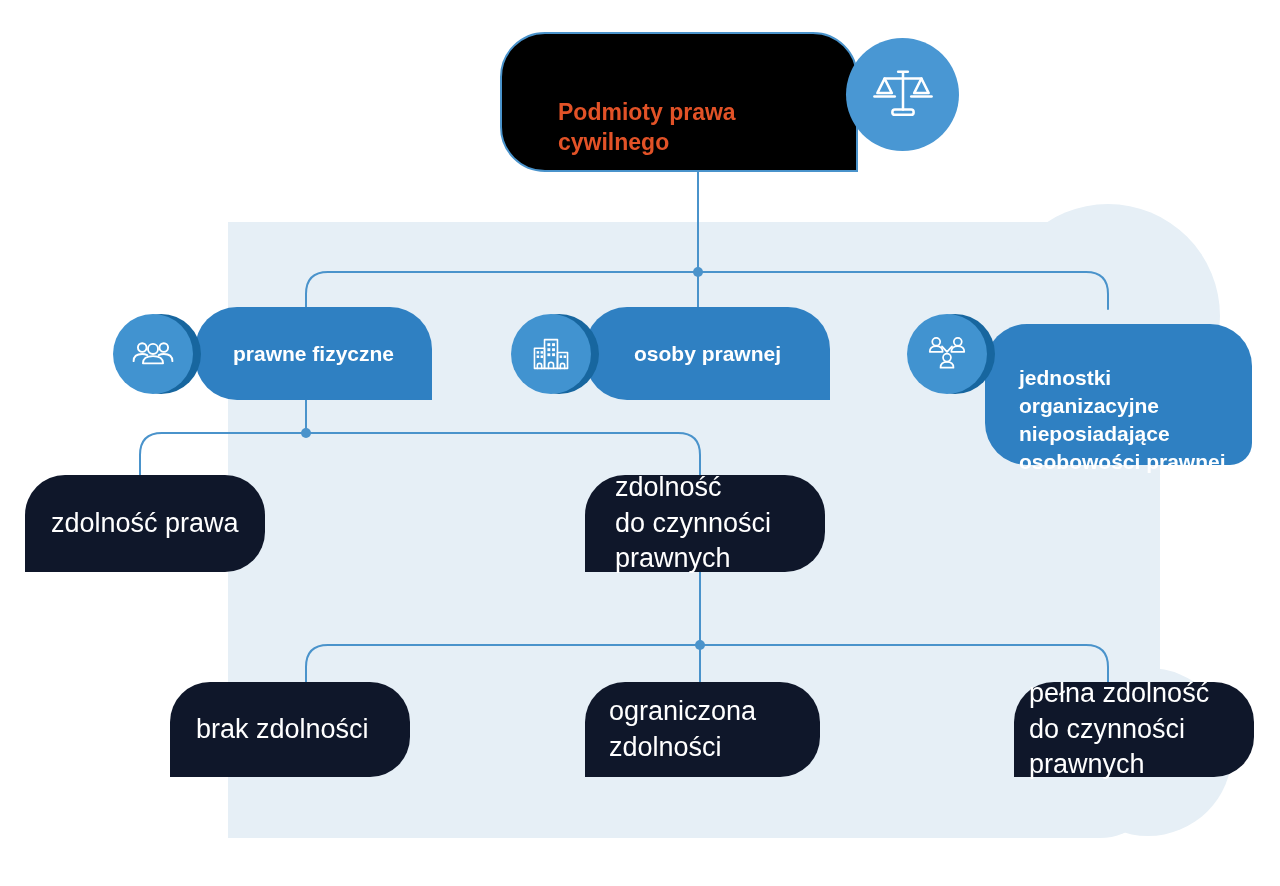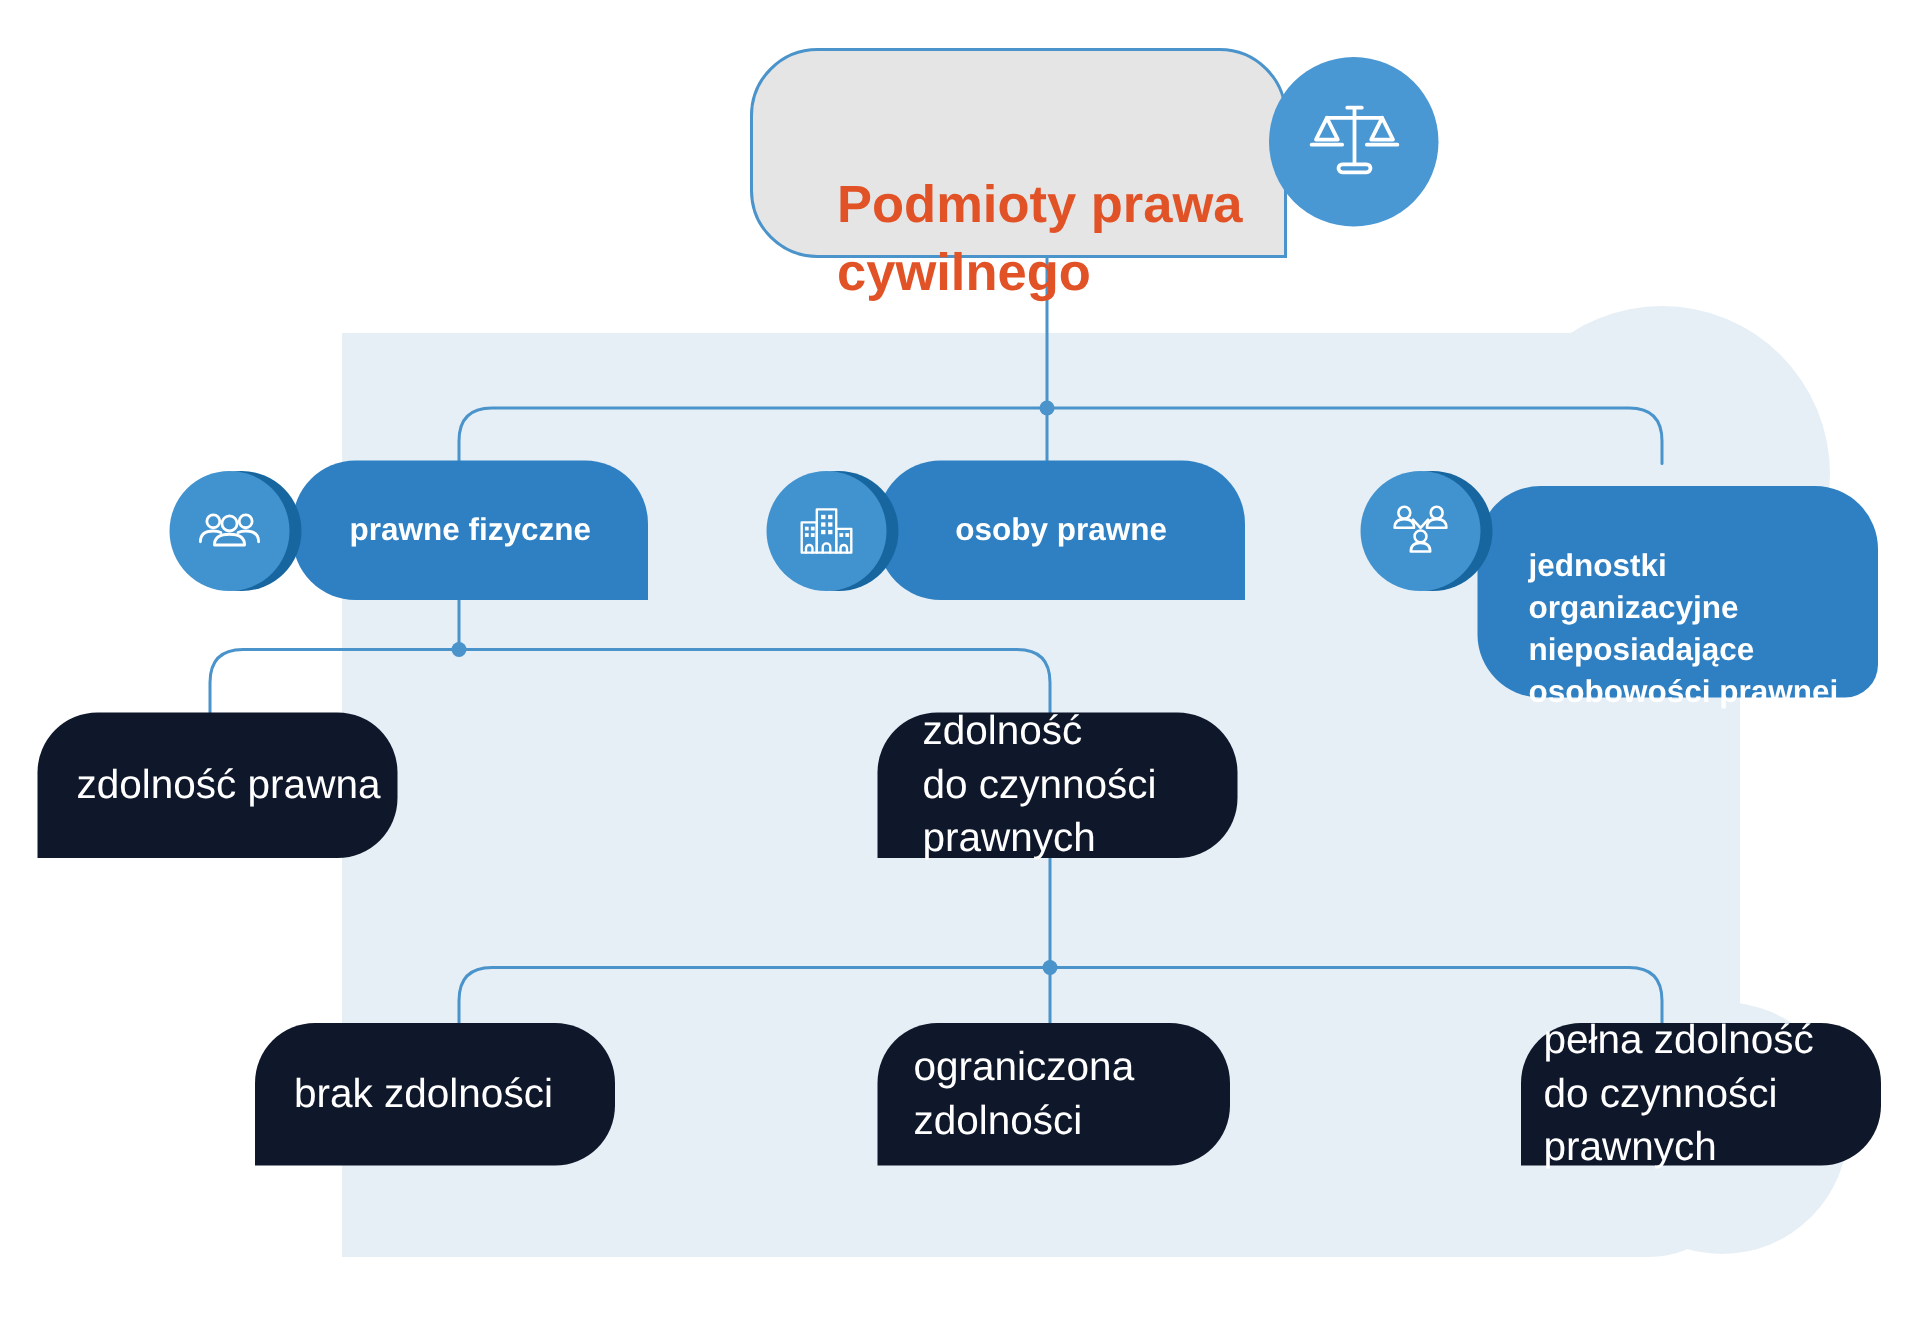--- a/index.html
+++ b/index.html
@@ -13,23 +13,23 @@
   .deco{background:#e6eff6;border-radius:50%;z-index:0;}
   .deco-a{left:996px;top:204px;width:224px;height:224px;}
   .deco-b{left:1064px;top:668px;width:168px;height:168px;}
   
   svg.connectors{left:0;top:0;width:1280px;height:886px;z-index:1;}
   svg.connectors path{fill:none;stroke:#4a93cb;stroke-width:2;stroke-linecap:round;}
   svg.connectors circle{fill:#4a93cb;stroke:none;}
   
   .node{z-index:2;color:#ffffff;box-sizing:border-box;}
   .root-box{
-    left:500px;top:32px;width:358px;height:140px;background:#e5e5e5;
+    left:500px;top:32px;width:358px;height:140px;background:#000000;
     border:2px solid #4a93cb;border-radius:45px 45px 0 45px;
-    padding:34px 20px 0 56px;color:#e25227;font-size:35px;font-weight:700;line-height:1.3;
+    padding:34px 20px 0 56px;color:#e25227;font-size:23px;font-weight:700;line-height:1.3;
   }
   .l2{background:#2f80c2;border-radius:42px 42px 0 42px;
       display:flex;align-items:center;justify-content:center;
       font-size:21px;font-weight:700;}
   .box-fizyczne{left:195px;top:307px;width:237px;height:93px;}
   .box-prawne{left:585px;top:307px;width:245px;height:93px;}
   .box-jednostki{left:985px;top:324px;width:267px;height:141px;border-radius:42px 42px 22px 42px;
       display:block;padding:12px 18px 0 34px;line-height:1.33;}
   .dark{background:#0f172a;border-radius:40px 40px 40px 0;
       display:flex;flex-direction:column;justify-content:center;
@@ -87,21 +87,21 @@
       <path d="M51 15 L43.5 30 H58.5 Z"></path>
       <path d="M40.5 33.5 H61.5"></path>
       <rect x="21" y="47" width="22" height="5.5" rx="2.7"></rect>
     </svg>
   </div>
 
   <div class="abs node l2 box-fizyczne">
     <span>prawne fizyczne</span>
   </div>
   <div class="abs node l2 box-prawne">
-    <span>osoby prawne</span>
+    <span>osoby prawnej</span>
   </div>
   <div class="abs node l2 box-jednostki pre">
     <span>jednostki
 organizacyjne
 nieposiadające
 osobowości prawnej</span>
   </div>
 
   <div class="abs crescent c1d"></div>
   <div class="abs icon-circle c1">
@@ -146,21 +146,21 @@
       <path d="M8 29 Q8 21 17 21 Q26 21 26 29 Z"></path>
       <circle cx="47" cy="15" r="5.5"></circle>
       <path d="M38 29 Q38 21 47 21 Q56 21 56 29 Z"></path>
       <path d="M25 21.5 L32 29 M39 21.5 L32 29"></path>
       <circle cx="32" cy="37" r="5.5"></circle>
       <path d="M23 51 Q23 43 32 43 Q41 43 41 51 Z"></path>
     </svg>
   </div>
 
   <div class="abs node dark box-zdolnosc-prawna">
-    <span>zdolność prawna</span>
+    <span>zdolność prawa</span>
   </div>
   <div class="abs node dark box-zdolnosc-czynnosci pre">
     <span>zdolność
 do czynności
 prawnych</span>
   </div>
 
   <div class="abs node dark box-brak">
     <span>brak zdolności</span>
   </div>

